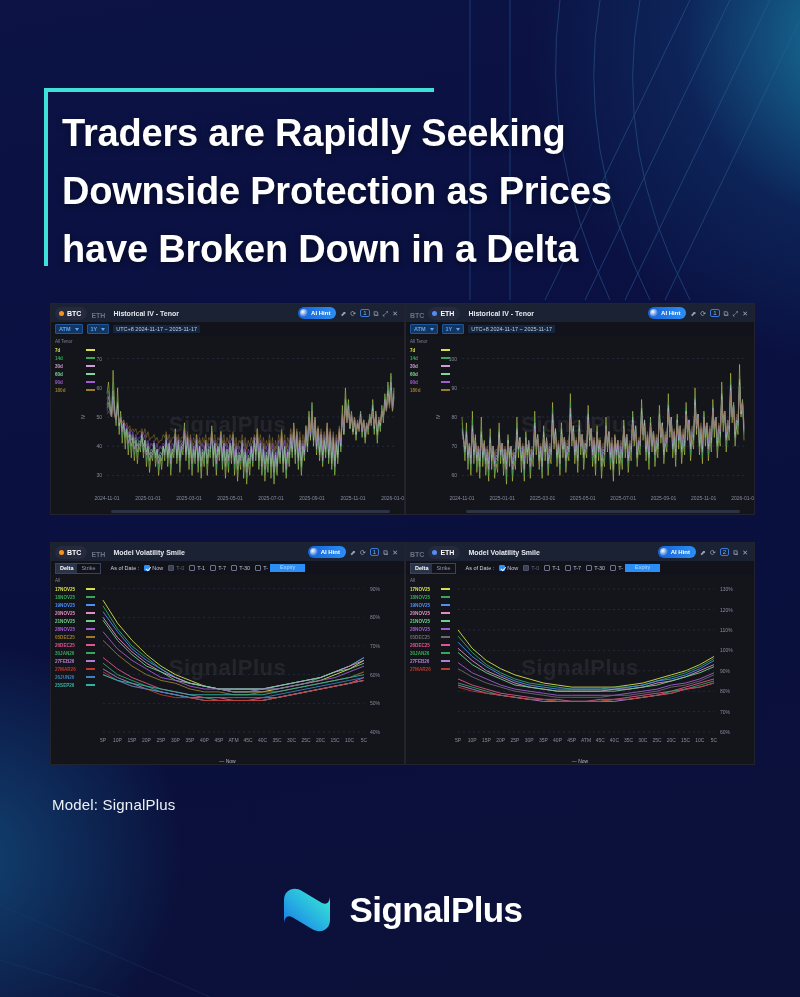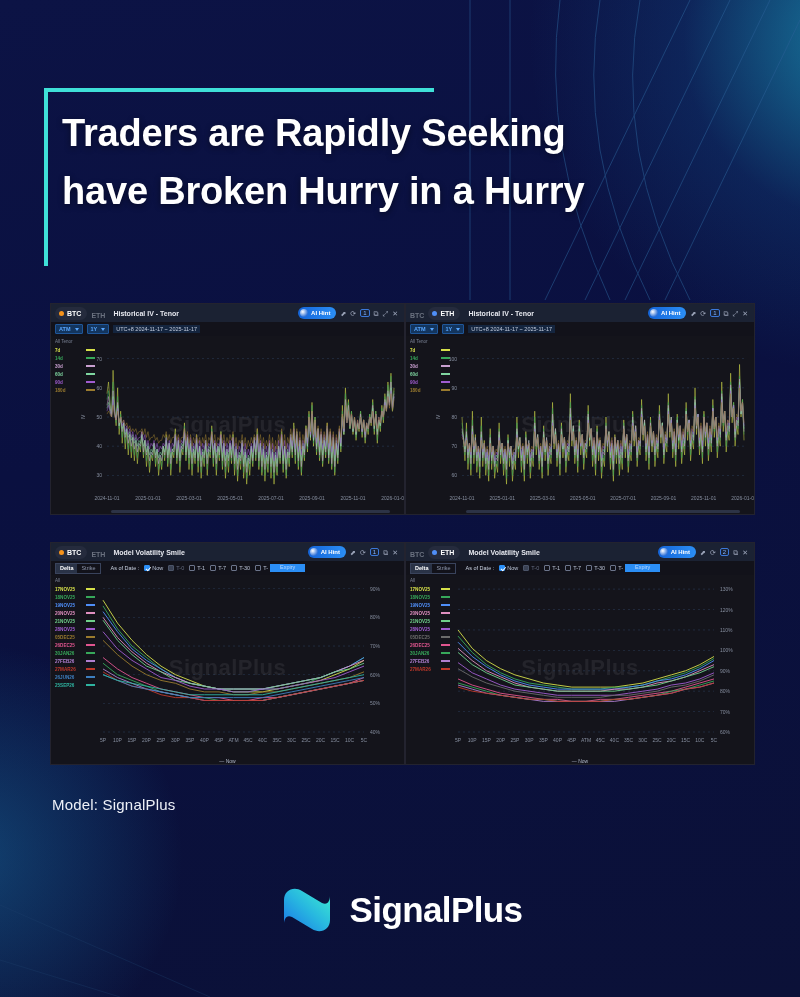--- a/index.html
+++ b/index.html
@@ -143,21 +143,22 @@
       <path d="M0 960 L120 997"></path>
       <path d="M0 905 L210 997"></path>
     </g>
   </svg>
 
   <div class="headline-wrap">
     <div class="accent-top"></div>
     <div class="accent-left"></div>
     <div class="headline">
       <span>Traders are Rapidly Seeking</span>
-      <span>have Broken Hurry in a Hurry</span>
+      <span>Downside Protection as Prices</span>
+      <span>have Broken Down in a Delta</span>
     </div>
   </div>
 
   <div id="panels">
       <div class="panel" style="left: 50px; top: 303px; width: 355px; height: 212px;">
         <div class="panel-hd">
           <div class="asset-pill">
             <span class="dot btc"></span>
             <span class="asset">BTC</span>
           </div>

